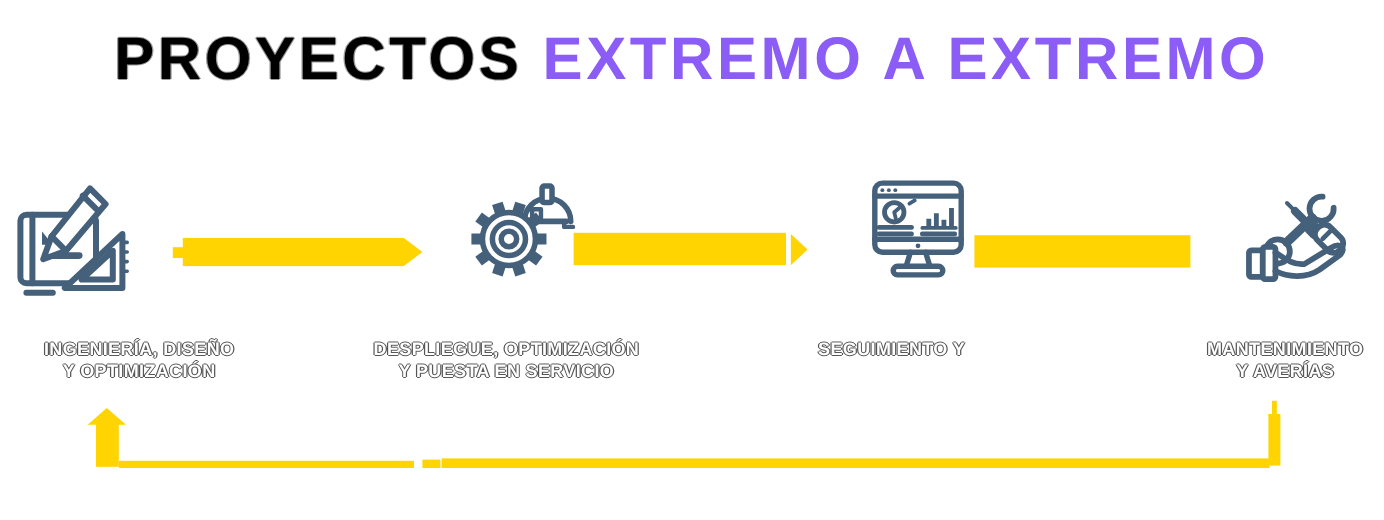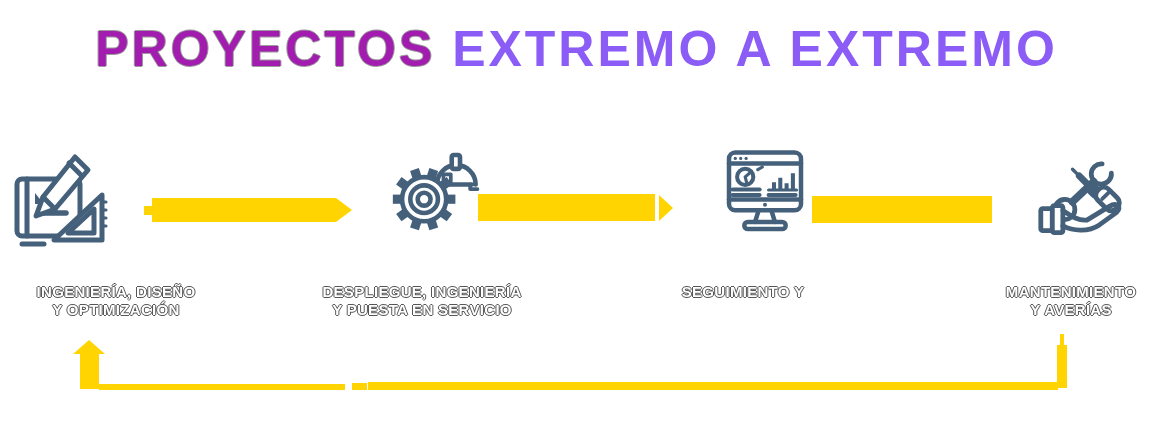--- a/index.html
+++ b/index.html
@@ -6,21 +6,21 @@
   .stage{
     position:relative;width:1153px;height:433px;background:#ffffff;
     font-family:"Liberation Sans", sans-serif;overflow:hidden;
   }
   
   .title{
     position:absolute;left:0;top:20px;width:100%;text-align:center;
     font-size:50px;font-weight:bold;letter-spacing:3px;white-space:nowrap;
   }
   .title .white{
-    color:#a21caf;
+    color:#000000;
     text-shadow:-1px 0 #9b9b9b,1px 0 #9b9b9b,0 -1px #9b9b9b,0 1px #9b9b9b;
     margin-top:11px;
   }
   .title .yellow{color:#8b5cf6;}
   
   .step-label{
     position:absolute;top:283px;text-align:center;
     font-size:15px;line-height:17.5px;font-weight:bold;letter-spacing:.3px;
     color:#ffffff;white-space:nowrap;
     text-shadow:-1px 0 #565656,1px 0 #565656,0 -1px #565656,0 1px #565656;
@@ -147,21 +147,21 @@
       <rect x="17" y="58" width="11" height="28" rx="2" fill="#ffffff"></rect>
       <path d="M28 63 C37 69 44 74 53 73 L76 59 C84 54 90 59 84 65 L66 78 C54 86 38 84 28 79"></path>
     </svg>
   </div>
 
   <div class="step-label" style="left:0px;width:184px;padding-left:24px;">
     <div>INGENIERÍA, DISEÑO</div>
     <div>Y OPTIMIZACIÓN</div>
   </div>
   <div class="step-label" style="left:310px;width:224px;">
-    <div>DESPLIEGUE, INGENIERÍA</div>
+    <div>DESPLIEGUE, OPTIMIZACIÓN</div>
     <div>Y PUESTA EN SERVICIO</div>
   </div>
   <div class="step-label" style="left:651px;width:184px;">
     <div>SEGUIMIENTO Y</div>
   </div>
   <div class="step-label" style="left:979px;width:184px;">
     <div>MANTENIMIENTO</div>
     <div>Y AVERÍAS</div>
   </div>
 

